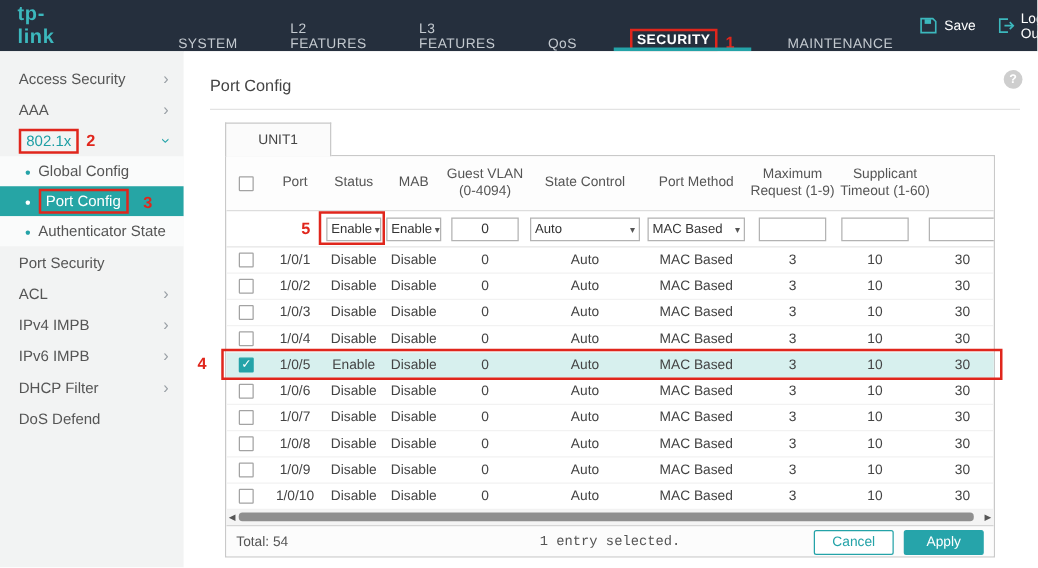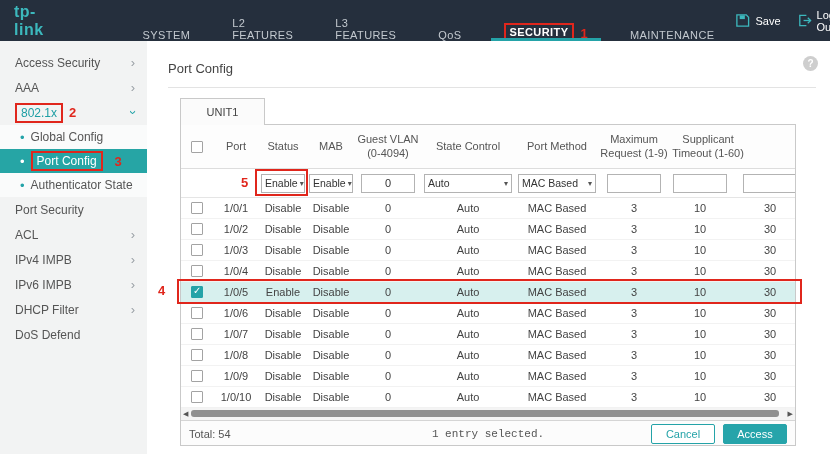--- a/index.html
+++ b/index.html
@@ -399,21 +399,21 @@
     <div class="hscroll">
       <span class="hs-arrow hs-left">◀</span>
       <div class="hs-thumb"></div>
       <span class="hs-arrow hs-right">▶</span>
     </div>
     <div class="t-footer">
       <span>Total: 54</span>
       <span class="t-selection">1 entry selected.</span>
       <span class="foot-btns">
         <button class="btn btn-cancel">Cancel</button>
-        <button class="btn btn-apply">Access</button>
+        <button class="btn btn-apply">Apply</button>
       </span>
     </div>
   </div>
 </div>
 
 <div id="overlays">
     <div class="ann-abs" style="left: 177px; top: 279px; width: 625px; height: 25px;"></div>
     <div class="ann-abs-num" style="left: 158px; top: 283px;">4</div>
     <div class="ann-abs" style="left: 255px; top: 169px; width: 53px; height: 27px;"></div>
     <div class="ann-abs-num" style="left: 241px; top: 175px;">5</div>

